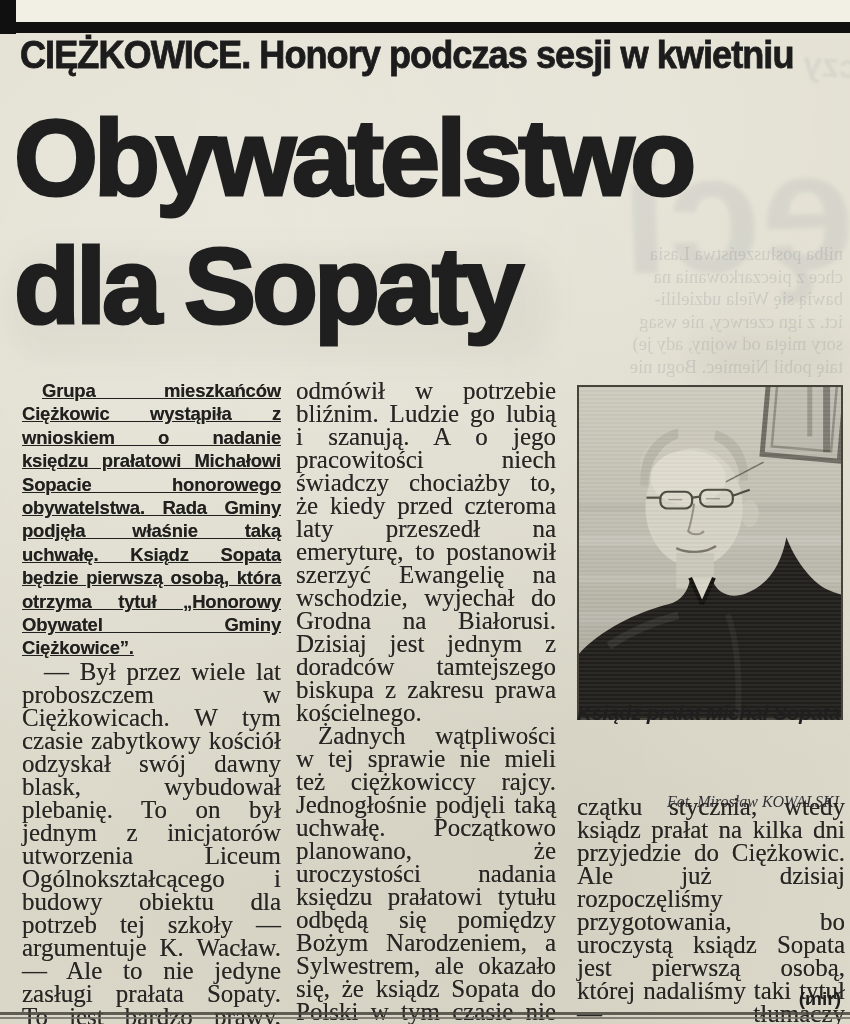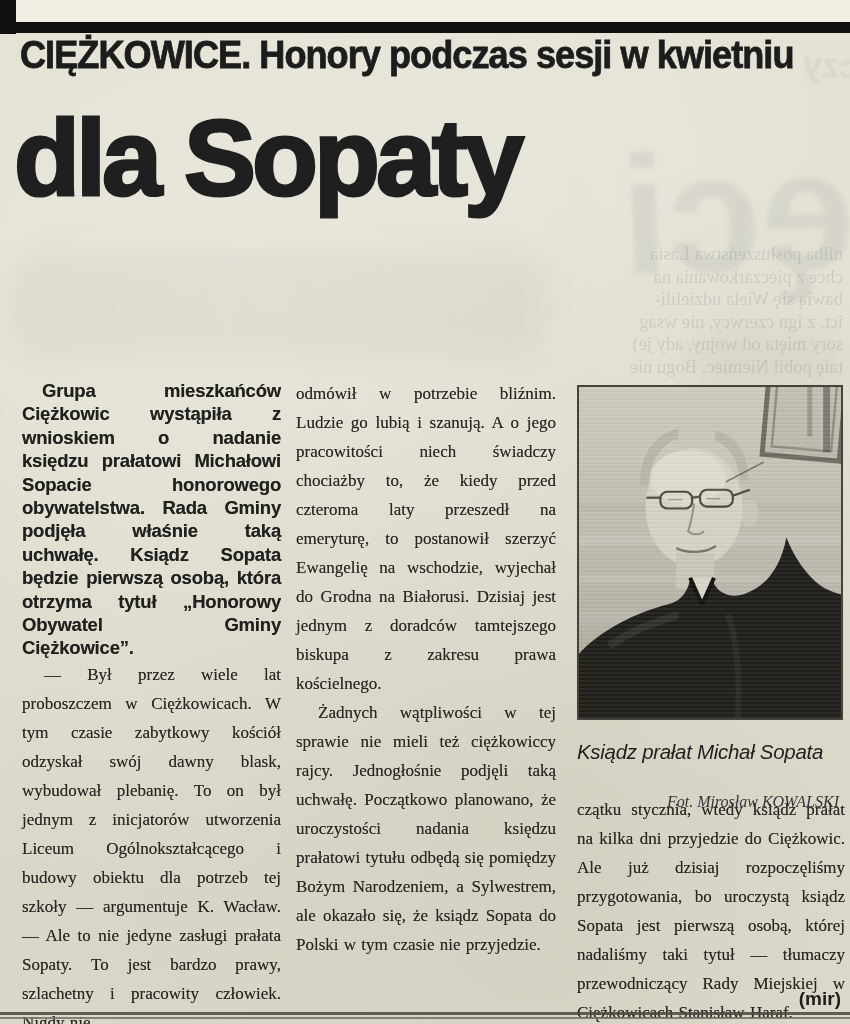--- a/index.html
+++ b/index.html
@@ -51,51 +51,52 @@
   
   .headline{
     position:absolute;left:14px;top:94px;width:800px;margin:0;
     font-family:"Liberation Sans",sans-serif;font-weight:bold;
     font-size:108px;line-height:128px;letter-spacing:-4px;color:#1f1f1f;
     -webkit-text-stroke:3px #1f1f1f;
   }
   .headline .hl-line{display:block;white-space:nowrap;}
   
   .col{position:absolute;top:379px;}
-  .col p{margin:0;text-align:justify;font-size:17px;line-height:29px;word-spacing:1px;
+  .col p{margin:0;text-align:justify;font-size:25px;line-height:23px;word-spacing:1px;
          text-shadow:0 0 0.4px rgba(40,38,36,0.55);}
   .col1{left:22px;width:259px;}
   .col2{left:296px;width:260px;}
   .col3{left:577px;top:795px;width:268px;height:216px;}
   .lead{
     font-family:"Liberation Sans",sans-serif;font-weight:bold;
     font-size:18.5px !important;line-height:23.4px !important;
     letter-spacing:-0.2px;color:#20201e;word-spacing:2px !important;
     text-indent:20px;
+    text-decoration:underline;
   }
   .indent{text-indent:22px;}
   .sig{
     position:absolute;right:4px;bottom:1px;
     font-family:"Liberation Sans",sans-serif;font-weight:bold;font-size:19px;
     color:#1e1e1c;text-shadow:none;
   }
   
   .photo{
     position:absolute;left:577px;top:385px;width:266px;height:335px;margin:0;
     border:2px solid #45433a;box-sizing:border-box;background:#bdbaae;
     box-shadow:inset 0 0 0 1px #8a887e;
   }
   .photo svg{display:block;width:100%;height:100%;}
   .photo::after{
     content:"";position:absolute;inset:0;pointer-events:none;
     background:repeating-linear-gradient(0deg, rgba(255,255,255,0.05) 0 2px, rgba(0,0,0,0.02) 2px 4px);
   }
   .caption{
-    position:absolute;left:577px;top:740px;width:266px;
-    font-family:"Liberation Sans",sans-serif;font-weight:normal;font-style:italic;
+    position:absolute;left:577px;top:701px;width:266px;
+    font-family:"Liberation Sans",sans-serif;font-weight:bold;font-style:italic;
     font-size:20.5px;color:#1f1f1f;letter-spacing:-0.3px;
   }
   .credit{
     position:absolute;left:577px;top:760px;width:262px;text-align:right;
     font-style:italic;font-size:16px;color:#33333a;margin-top:33px;
   }
   
   .bottom-rule{
     position:absolute;left:0;top:1012px;width:850px;height:7px;
     border-top:3px solid #4a483f;border-bottom:2px solid #74716a;box-sizing:border-box;
@@ -120,20 +121,21 @@
     <div>chce z pieczarkowania na</div>
     <div>bawią się Wiela udzielili-</div>
     <div>ict. z ign czerwcy, nie wsag</div>
     <div>sory mięta od wojny, ady je)</div>
     <div>taię pobił Niemiec. Bogu nie</div>
   </div>
 
   <div class="kicker">CIĘŻKOWICE. Honory podczas sesji w kwietniu</div>
 
   <h1 class="headline">
+    <span class="hl-line">Obywatelstwo</span>
     <span class="hl-line">dla Sopaty</span>
   </h1>
 
   <div class="col col1">
     <p class="lead">Grupa mieszkańców Ciężkowic wystąpiła z wnioskiem o nadanie księdzu prałatowi Michałowi Sopacie honorowego obywatelstwa. Rada Gminy podjęła właśnie taką uchwałę. Ksiądz Sopata będzie pierwszą osobą, która otrzyma tytuł „Honorowy Obywatel Gminy Ciężkowice”.</p>
     <p class="indent">— Był przez wiele lat proboszczem w Ciężkowicach. W tym czasie zabytkowy kościół odzyskał swój dawny blask, wybudował plebanię. To on był jednym z inicjatorów utworzenia Liceum Ogólnokształcącego i budowy obiektu dla potrzeb tej szkoły — argumentuje K. Wacław. — Ale to nie jedyne zasługi prałata Sopaty. To jest bardzo prawy, szlachetny i pracowity człowiek. Nigdy nie</p>
   </div>
 
   <div class="col col2">
     <p>odmówił w potrzebie bliźnim. Ludzie go lubią i szanują. A o jego pracowitości niech świadczy chociażby to, że kiedy przed czteroma laty przeszedł na emeryturę, to postanowił szerzyć Ewangelię na wschodzie, wyjechał do Grodna na Białorusi. Dzisiaj jest jednym z doradców tamtejszego biskupa z zakresu prawa kościelnego.</p>

